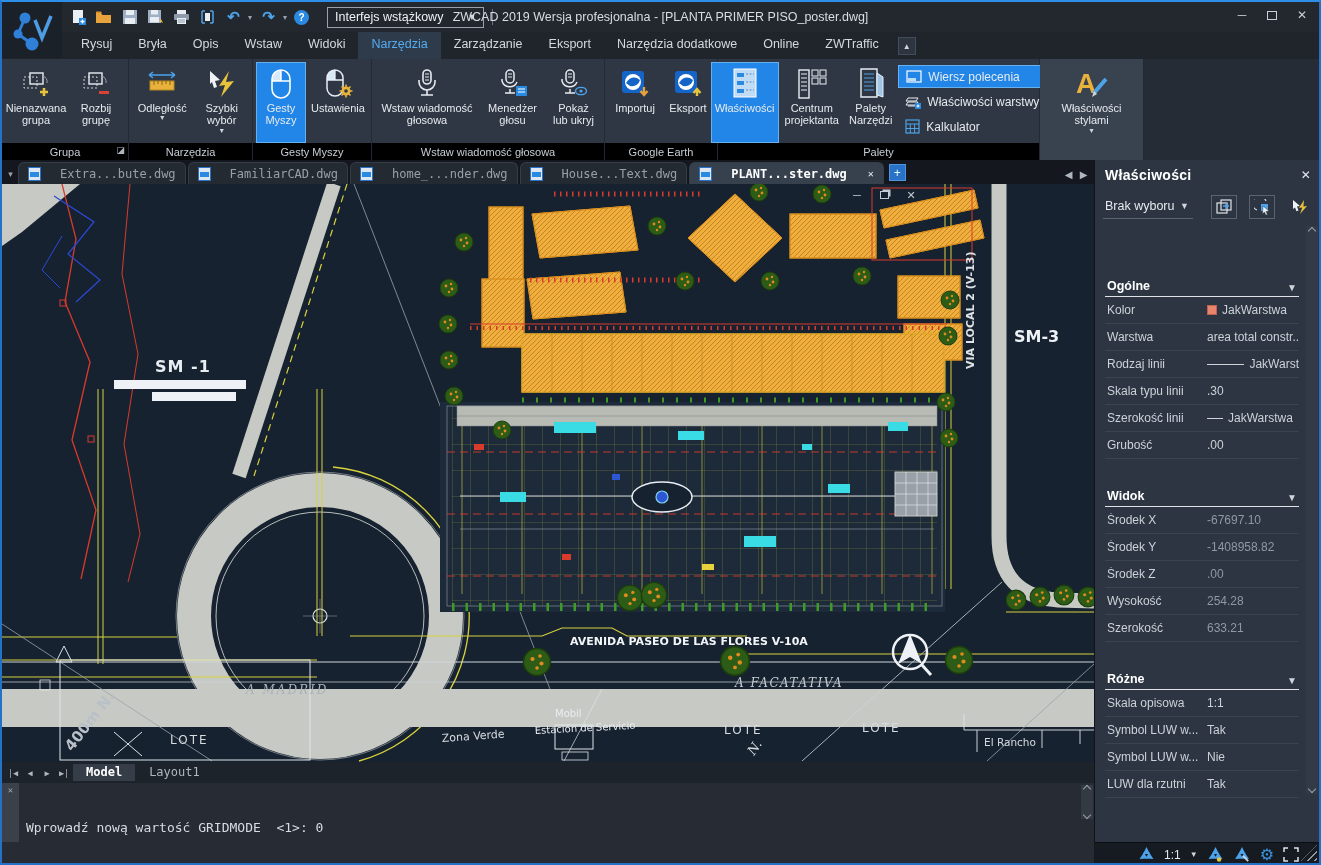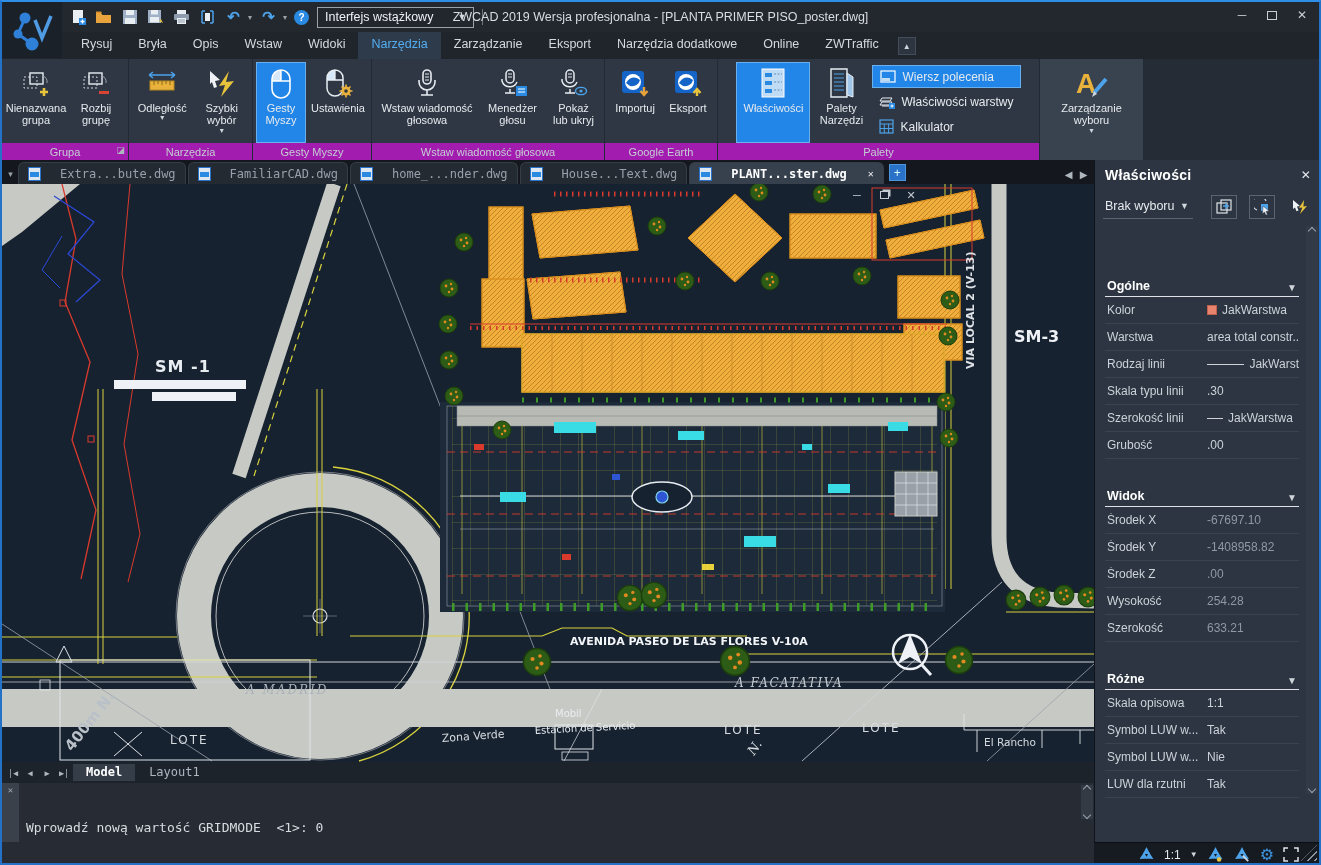--- a/index.html
+++ b/index.html
@@ -7,39 +7,39 @@
   .window{position:relative;width:1321px;height:865px;background:#161b22;border:2px solid #2472c8;border-top:2px solid #2e8fe8;overflow:hidden}
 
   
   .titlebar{height:30px;background:#23272e;display:flex;align-items:center;padding-left:66px;position:relative}
   .logo{position:absolute;left:0;top:0;width:60px;height:56px;background:#1b2128;display:flex;align-items:center;justify-content:center;z-index:6}
   .qa{display:flex;align-items:center;gap:7px}
   .qaicon{width:19px;height:19px;display:flex;align-items:center;justify-content:center;font-size:14px;color:#cfd6dd}
   .undoredo{color:#4da3ea;font-size:15px;font-weight:bold}
   .tinycaret{font-size:8px;color:#9aa2ac;margin-left:-2px}
   .help-badge{width:15px;height:15px;border-radius:50%;background:#2a8ae2;color:#fff;font-size:10px;font-weight:bold;display:flex;align-items:center;justify-content:center}
-  .ws-select{margin-left:8px;border:1px solid #9aa2ac;height:21px;display:flex;align-items:center;padding:0 7px;color:#eef1f5;font-size:12.5px;gap:24px;background:#22262d}
+  .ws-select{margin-left:18px;border:1px solid #9aa2ac;height:21px;display:flex;align-items:center;padding:0 7px;color:#eef1f5;font-size:12.5px;gap:24px;background:#22262d}
   .ws-select .caret{color:#cfd6dd;font-size:9px}
   .ws-divider{width:1px;height:16px;background:#6b737c;margin-left:8px}
   .title-text{position:absolute;left:50%;transform:translateX(-50%);color:#d8dde2;font-size:12.5px;white-space:nowrap}
   .winbtns{position:absolute;right:10px;top:6px;display:flex;gap:16px;align-items:center}
   .wbtn{color:#c9cfd6;font-size:12px;width:14px;height:14px;display:flex;align-items:center;justify-content:center}
   .maxbox{width:10px;height:9px;border:1.5px solid #c9cfd6}
 
   
   .tabrow{height:27px;background:#20252b;display:flex;align-items:stretch;padding-left:66px}
   .rtab{padding:5px 13px 0;font-size:12.5px;color:#d4d9df;white-space:nowrap}
   .rtab.active{background:#2d3b4a;color:#55adf2}
   .collapse-btn{margin:5px 0 4px 6px;width:18px;background:#2d3540;border:1px solid #434c58;color:#cfd6dd;font-size:8px;display:flex;align-items:center;justify-content:center}
 
   
   .ribbon{height:101px;background:#2e3743;display:flex;align-items:stretch}
   .rgroup{display:flex;flex-direction:column;border-right:1px solid #232a33}
   .rbtns{flex:1;display:flex;align-items:stretch;justify-content:center;gap:2px;padding:3px 3px 0}
-  .rfoot{height:17px;background:#a21caf;display:flex;align-items:center;justify-content:center;font-size:11px;color:#c6ccd4;position:relative}
+  .rfoot{height:17px;background:#000000;display:flex;align-items:center;justify-content:center;font-size:11px;color:#c6ccd4;position:relative}
   .launcher{position:absolute;right:3px;top:2px;font-size:9px;color:#aeb6bf}
   .rbtn{display:flex;flex-direction:column;align-items:center;justify-content:flex-start;padding:2px 3px;color:#e6eaee;font-size:11px;line-height:1.12;text-align:center;border:1px solid transparent}
   .rbtn .ric{height:37px;display:flex;align-items:center;justify-content:center}
   .rbtn.on{background:#2186e8;border-color:#69b0ef}
   .caret-dn{font-size:8px;color:#cfd6dd}
   .stack{display:flex;flex-direction:column;justify-content:flex-start;gap:2px;padding-top:3px}
   .srow{display:flex;align-items:center;gap:6px;height:23px;padding:0 7px;font-size:12px;color:#e6eaee;white-space:nowrap}
   .srow.on{background:#2186e8;border:1px solid #69b0ef}
   .ribbon-rest{flex:1;background:#262c35}
 
@@ -383,20 +383,33 @@
                 <rect x="7" y="6" width="7" height="4" fill="#2a8ae2"></rect>
                 <path d="M16 7h8" stroke="#5a8fc0" stroke-dasharray="2 1.5"></path>
                 <rect x="7" y="14" width="7" height="4" fill="#2a8ae2"></rect>
                 <path d="M16 15h8" stroke="#5a8fc0" stroke-dasharray="2 1.5"></path>
                 <rect x="7" y="22" width="7" height="4" fill="#2a8ae2"></rect>
                 <path d="M16 23h8" stroke="#5a8fc0" stroke-dasharray="2 1.5"></path>
               </svg>
           </span>
           <span>Właściwości</span>
         </div>
+        <div class="rbtn" style="width:76px">
+          <span class="ric">
+            <svg width="32" height="32" viewBox="0 0 32 32">
+                <rect x="3" y="2" width="10" height="28" fill="none" stroke="#e9eef3" stroke-width="1.4"></rect>
+                <path d="M5 6h6M5 10h6M5 14h6M5 18h6M5 22h6" stroke="#e9eef3"></path>
+                <rect x="16" y="2" width="6" height="6" fill="none" stroke="#e9eef3"></rect>
+                <rect x="24" y="2" width="6" height="6" fill="none" stroke="#e9eef3"></rect>
+                <rect x="16" y="10" width="6" height="6" fill="none" stroke="#e9eef3"></rect>
+                <rect x="24" y="10" width="6" height="6" fill="none" stroke="#e9eef3"></rect>
+              </svg>
+          </span>
+          <span>Centrum projektanta</span>
+        </div>
         <div class="rbtn" style="width:58px">
           <span class="ric">
             <svg width="30" height="34" viewBox="0 0 30 34">
                 <path d="M5 2h16v28H5z" fill="none" stroke="#e9eef3" stroke-width="1.4"></path>
                 <path d="M8 7h10M8 11h10M8 15h10M8 19h10M8 23h10" stroke="#4da3ea"></path>
                 <path d="M21 6l6 4v20l-6-2z" fill="#9fc6e8" stroke="#e9eef3"></path>
               </svg>
           </span>
           <span>Palety Narzędzi</span>
         </div>
@@ -435,21 +448,21 @@
     <div class="rgroup" style="width:104px;background:#39424f">
       <div class="rbtns">
         <div class="rbtn" style="width:86px">
           <span class="ric">
             <svg width="36" height="34" viewBox="0 0 36 34">
                 <text x="2" y="26" font-family="Liberation Sans,sans-serif" font-size="28" font-weight="bold" fill="#e8b23c">A</text>
                 <path d="M20 26L32 12" stroke="#4da3ea" stroke-width="4"></path>
                 <polygon points="18,30 23,27 20,24" fill="#cfd6dd"></polygon>
               </svg>
           </span>
-          <span>Zarządzanie wyboru</span>
+          <span>Właściwości stylami</span>
             <span class="caret-dn"> ▾</span>
         </div>
       </div>
       <div class="rfoot" style="background:#39424f">
           <span></span>
         </div>
     </div>
 
     <div class="ribbon-rest"></div>
   </div>

